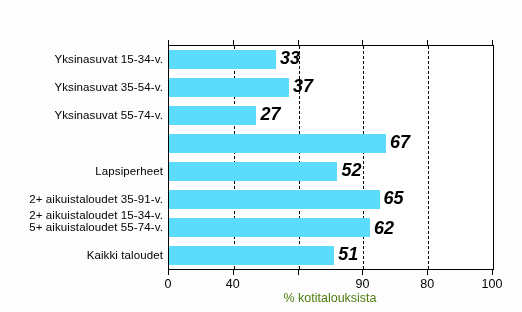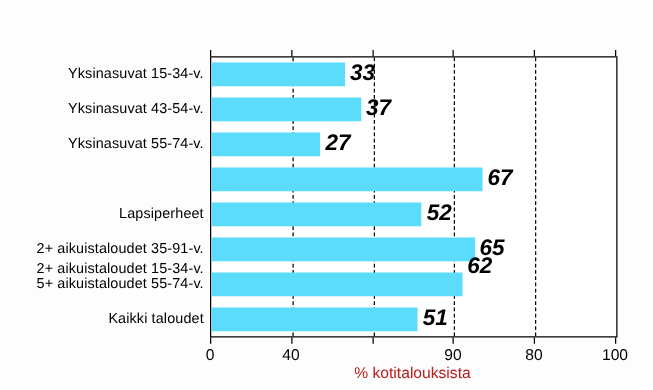--- a/index.html
+++ b/index.html
@@ -108,32 +108,32 @@
     transform: translateX(-50%);
   }
 
   #xaxis-title {
     position: absolute;
     left: 168px;
     top: 291px;
     width: 324px;
     text-align: center;
     font-size: 12.5px;
-    color: #b91c1c;
+    color: #4d7c0f;
     white-space: nowrap;
   }
 </style>
 </head>
 <body>
 
 <div id="chart-root">
 
   <div id="category-labels">
       <div class="cat-label" style="top: 8.4375px;">Yksinasuvat 15-34-v.</div>
-      <div class="cat-label" style="top: 36.3125px;">Yksinasuvat 43-54-v.</div>
+      <div class="cat-label" style="top: 36.3125px;">Yksinasuvat 35-54-v.</div>
       <div class="cat-label" style="top: 64.1875px;">Yksinasuvat 55-74-v.</div>
       <div class="cat-label" style="top: 92.0625px; margin-top: 28px;">Lapsiperheet</div>
       <div class="cat-label" style="top: 119.938px; margin-top: 44px;">2+ aikuistaloudet 15-34-v.</div>
       <div class="cat-label" style="top: 147.812px;">2+ aikuistaloudet 35-91-v.</div>
       <div class="cat-label" style="top: 175.688px;">5+ aikuistaloudet 55-74-v.</div>
       <div class="cat-label" style="top: 203.562px;">Kaikki taloudet</div>
     </div>
 
   <div id="plot-area">
     <div id="plot-inner">
@@ -147,21 +147,21 @@
         <div class="bar-value" style="left: 123.88px; top: 31.3125px;">37</div>
         <div class="bar" style="left: 0px; top: 60.1875px; width: 87.48px; background: rgb(91, 220, 250);"></div>
         <div class="bar-value" style="left: 91.48px; top: 59.1875px;">27</div>
         <div class="bar" style="left: 0px; top: 88.0625px; width: 217.08px; background: rgb(91, 220, 250);"></div>
         <div class="bar-value" style="left: 221.08px; top: 87.0625px;">67</div>
         <div class="bar" style="left: 0px; top: 115.938px; width: 168.48px; background: rgb(91, 220, 250);"></div>
         <div class="bar-value" style="left: 172.48px; top: 114.938px;">52</div>
         <div class="bar" style="left: 0px; top: 143.812px; width: 210.6px; background: rgb(91, 220, 250);"></div>
         <div class="bar-value" style="left: 214.6px; top: 142.812px;">65</div>
         <div class="bar" style="left: 0px; top: 171.688px; width: 200.88px; background: rgb(91, 220, 250);"></div>
-        <div class="bar-value" style="left: 204.88px; top: 157px;">62</div>
+        <div class="bar-value" style="left: 204.88px; top: 173px;">62</div>
         <div class="bar" style="left: 0px; top: 199.562px; width: 165.24px; background: rgb(91, 220, 250);"></div>
         <div class="bar-value" style="left: 169.24px; top: 198.562px;">51</div>
       </div>
   </div>
 
   <div id="axis-decor">
       <div class="tick-bottom" style="left: 168px; top: 270px;"></div>
       <div class="tick-top" style="left: 168px; top: 40px;"></div>
       <div class="xtick-label" style="left: 168px; top: 277px;">0</div>
       <div class="tick-bottom" style="left: 232.8px; top: 270px;"></div>

